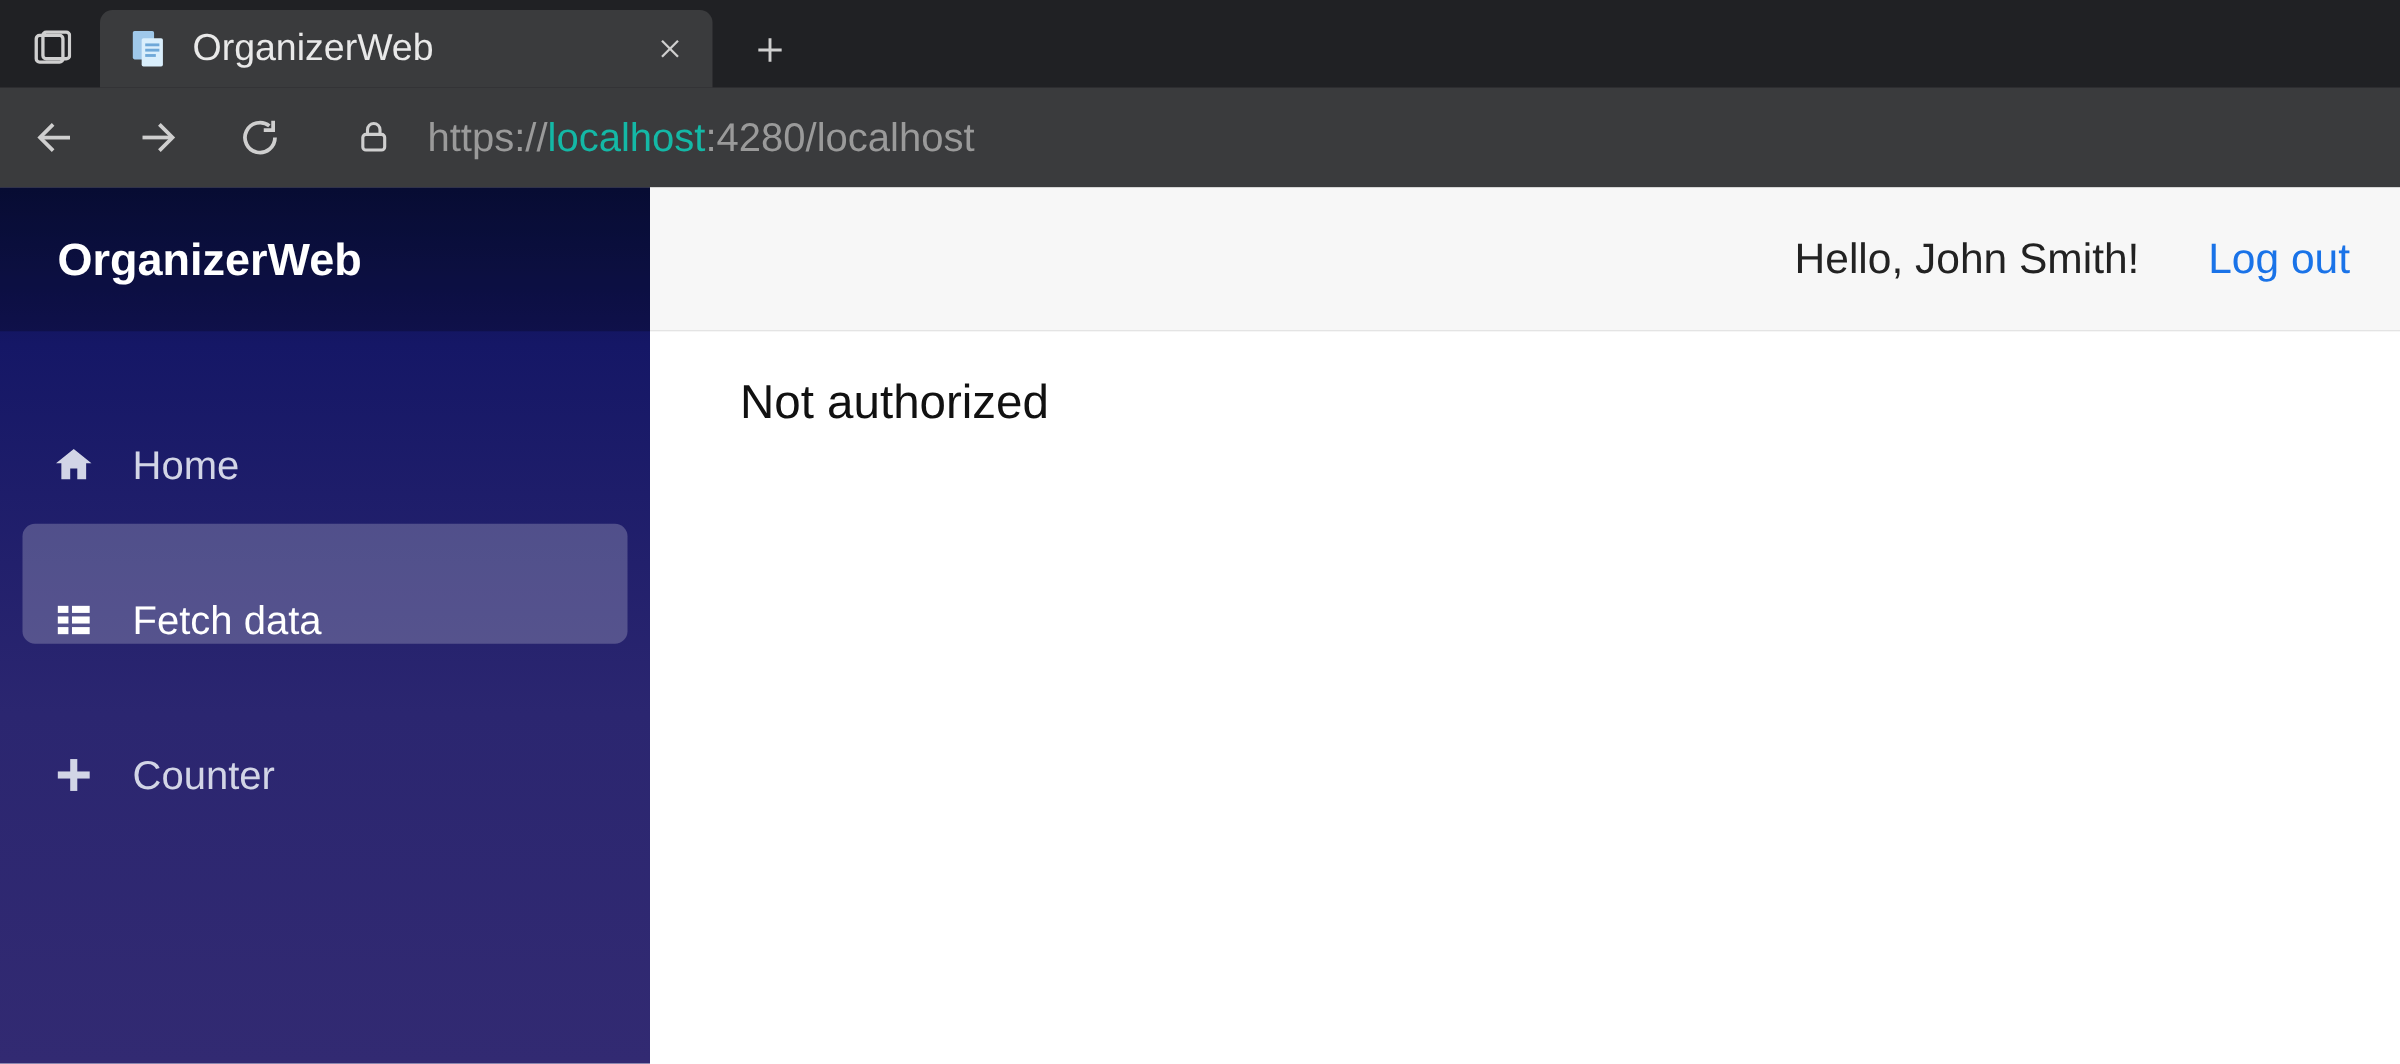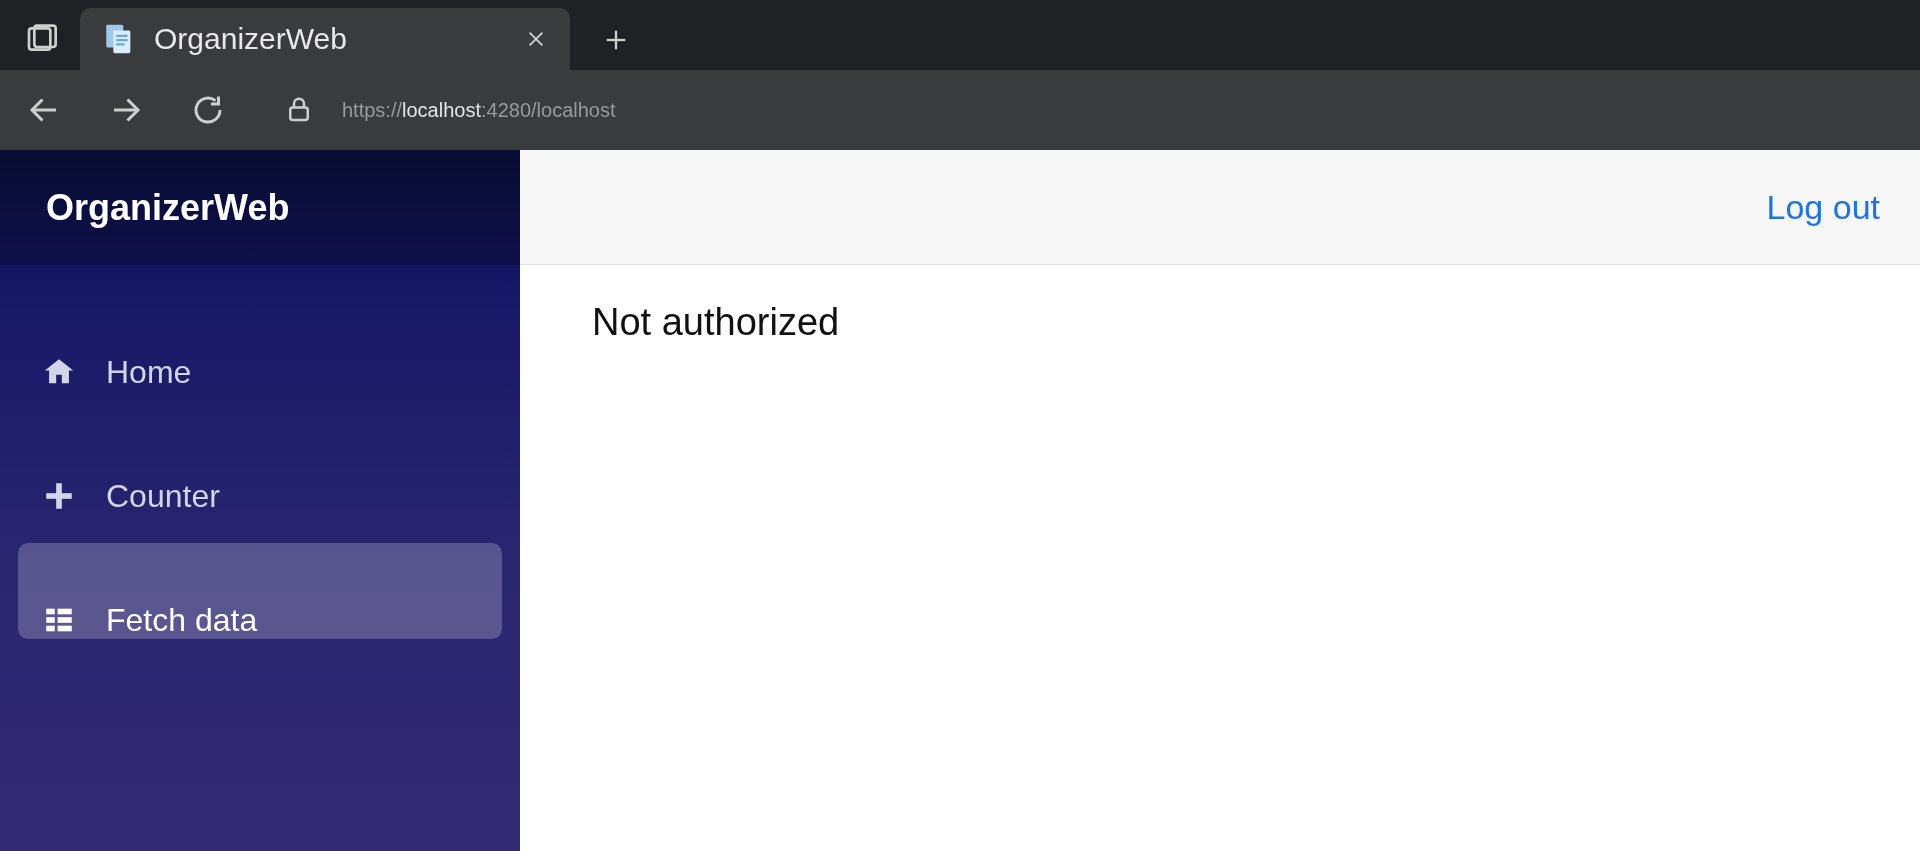--- a/index.html
+++ b/index.html
@@ -24,22 +24,22 @@
   .tab .close { margin-left: auto; width: 32px; height: 32px; display:flex; align-items:center; justify-content:center; color:#cfcfcf;}
   .tab .close svg{width:22px;height:22px;}
   .new-tab { width: 60px; height: 60px; display:flex; align-items:center; justify-content:center; color:#cfcfcf; margin-left: 16px;}
   .new-tab svg{width:28px;height:28px;}
 
   .toolbar { display:flex; align-items:center; height: 80px; padding: 0 8px; background:#3a3b3d; gap: 10px;}
   .nav-btn { width: 72px; height: 64px; display:flex; align-items:center; justify-content:center; color:#cfcfcf;}
   .nav-btn svg{width:36px;height:36px;stroke:#cfcfcf;}
   .lock { width:50px; display:flex; align-items:center; justify-content:center; color:#cfcfcf; margin-left:20px;}
   .lock svg{width:30px;height:30px;}
-  .url-bar { flex:1; display:flex; align-items:center; font-size:20px; color:#9a9a9a; padding-left: 8px; white-space:nowrap; overflow:hidden;}
-  .url-bar .url-host{color:#e5e5e5;}
+  .url-bar { flex:1; display:flex; align-items:center; font-size:32px; color:#9a9a9a; padding-left: 8px; white-space:nowrap; overflow:hidden;}
+  .url-bar .url-host{color:#14b8a6;}
   .url-bar .url-scheme, .url-bar .url-port, .url-bar .url-path{color:#9a9a9a;}
 
   
   .app { display:flex; height: calc(851px - 150px); }
 
   .sidebar {
     width: 520px; flex-shrink:0;
     background: linear-gradient(180deg,#0a1144 0%,#151766 18%,#2b2670 60%,#322a72 100%);
     color:#ebebf5;
   }
@@ -142,48 +142,49 @@
 
       <a class="nav-item">
         <span class="icon">
           <svg viewBox="0 0 24 24">
               <path d="M12 3 2 11h3v9h5v-6h4v6h5v-9h3z"></path>
             </svg>
         </span>
         <span>Home</span>
       </a>
 
-      <a class="nav-item">
-        <span class="icon">
-          <svg viewBox="0 0 24 24">
-              <rect x="10" y="3" width="4" height="18"></rect>
-              <rect x="3" y="10" width="18" height="4"></rect>
-            </svg>
-        </span>
-        <span>Counter</span>
-      </a>
-
       <a class="nav-item selected">
         <span class="icon">
           <svg viewBox="0 0 24 24">
               <rect x="3" y="4" width="6" height="4"></rect>
               <rect x="11" y="4" width="10" height="4"></rect>
               <rect x="3" y="10" width="6" height="4"></rect>
               <rect x="11" y="10" width="10" height="4"></rect>
               <rect x="3" y="16" width="6" height="4"></rect>
               <rect x="11" y="16" width="10" height="4"></rect>
             </svg>
         </span>
         <span>Fetch data</span>
       </a>
 
+      <a class="nav-item">
+        <span class="icon">
+          <svg viewBox="0 0 24 24">
+              <rect x="10" y="3" width="4" height="18"></rect>
+              <rect x="3" y="10" width="18" height="4"></rect>
+            </svg>
+        </span>
+        <span>Counter</span>
+      </a>
+
     </nav>
   </aside>
 
   <section class="main">
     <div class="topbar">
+      <span class="greeting">Hello, John Smith!</span>
       <span class="logout">Log out</span>
     </div>
     <div class="content">
       <span>Not authorized</span>
     </div>
   </section>
 </div>
 
 </body></html>

